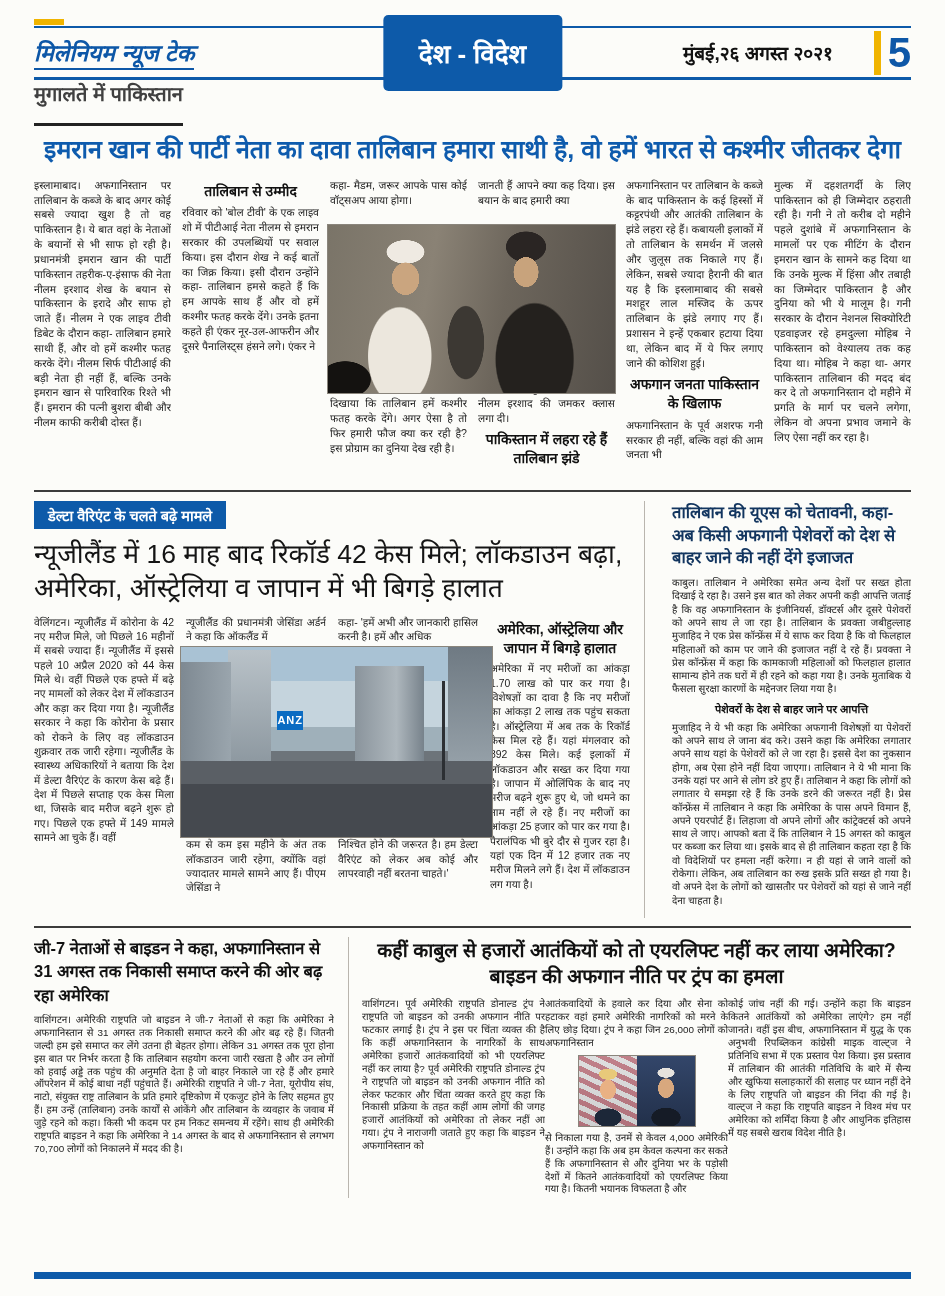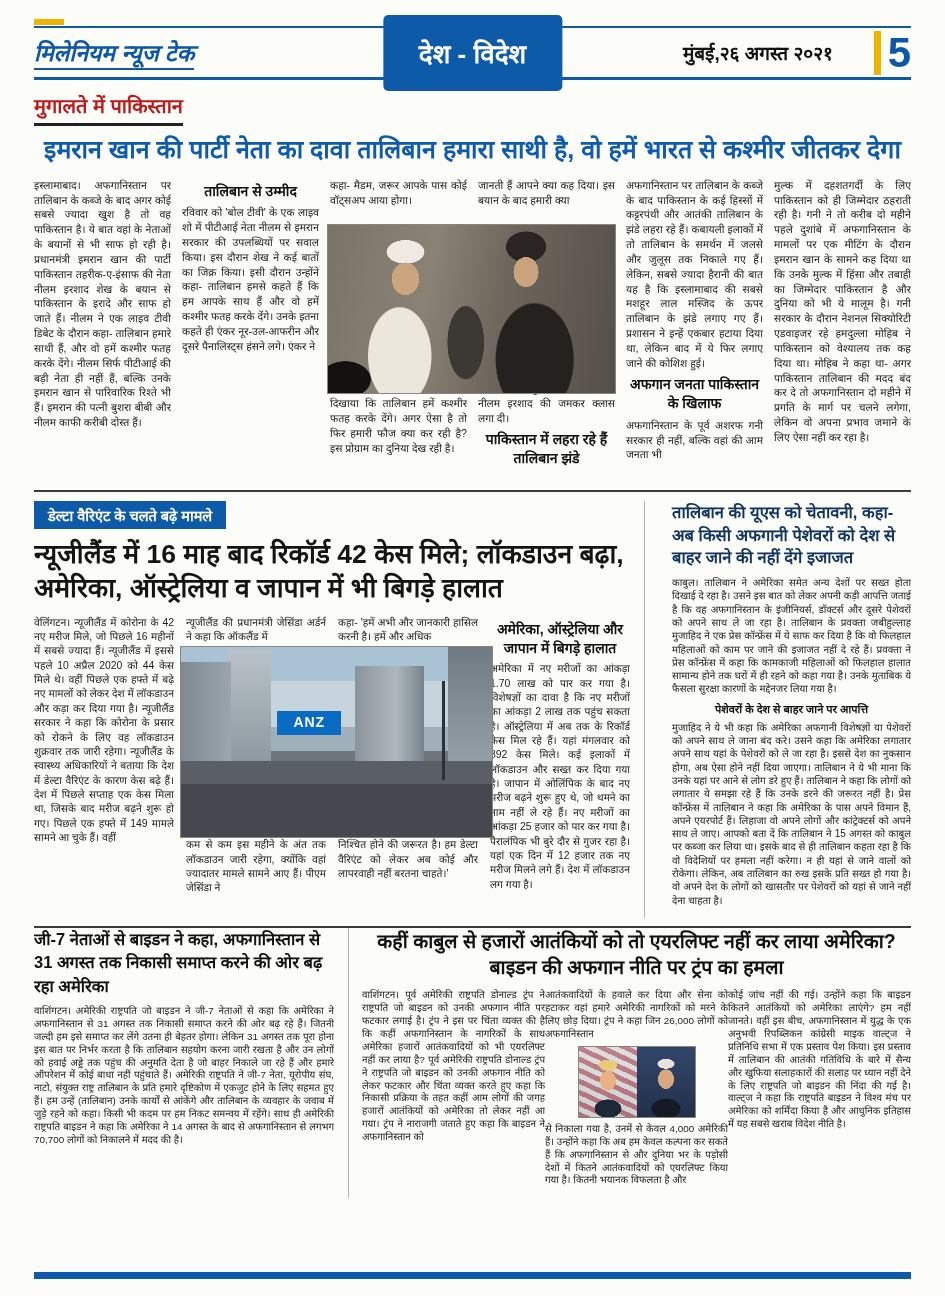--- a/index.html
+++ b/index.html
@@ -15,63 +15,63 @@
   .edition-date { margin-left:auto; margin-right:78px; font-size:19px; font-weight:700; color:#111; }
   .pagenum-wrap { position:absolute; right:0; top:0; bottom:0; display:flex; align-items:center; }
   .gold-bar { width:7px; height:44px; background:#f0b400; margin-right:7px; }
   .page-num { font-size:42px; font-weight:800; color:#0d57a7; line-height:1; }
 
   
   .subhead { font-weight:800; text-align:center; font-size:14px; margin:4px 0; color:#111; }
   .col { flex:1 1 0; overflow:hidden; }
 
   
-  .kicker1 { display:inline-block; font-size:20px; font-weight:800; color:#b91c1c; border-bottom:3px solid #222; padding-bottom:4px; margin-top:12px; }
+  .kicker1 { display:inline-block; font-size:20px; font-weight:800; color:#404040; border-bottom:3px solid #222; padding-bottom:16px; }
   .headline1 { font-size:25px; font-weight:800; color:#0e5bad; text-align:center; line-height:1.27; margin:8px 6px 12px 6px; }
   .a1-body { position:relative; display:flex; gap:11px; height:302px; overflow:hidden; font-size:10.6px; line-height:1.4; text-align:justify; }
   .spacer1 { height:174px; }
   .photo1 { position:absolute; left:33.4%; width:33%; top:46px; height:170px; border:1px solid #8a857c;
     background:
       radial-gradient(ellipse 22px 26px at 27% 32%, #caa57f 0 62%, transparent 63%),
       radial-gradient(ellipse 32px 20px at 27% 16%, #efeae2 0 58%, transparent 60%),
       radial-gradient(ellipse 52px 80px at 25% 78%, #ece7dd 0 60%, transparent 62%),
       radial-gradient(ellipse 20px 24px at 69% 28%, #c8a37c 0 62%, transparent 63%),
       radial-gradient(ellipse 34px 26px at 69% 13%, #2a2523 0 58%, transparent 60%),
       radial-gradient(ellipse 64px 92px at 72% 80%, #24211e 0 60%, transparent 62%),
       radial-gradient(ellipse 42px 30px at 6% 92%, #141210 0 60%, transparent 62%),
       radial-gradient(ellipse 30px 60px at 48% 70%, #3c3833 0 60%, transparent 62%),
       linear-gradient(100deg, #7a7468 0%, #8a8275 35%, #6d665c 60%, #544f49 100%);
   }
 
   
   .middle { display:flex; gap:14px; border-top:2px solid #3c3c3c; margin-top:10px; padding-top:9px; height:428px; overflow:hidden; }
   .article2 { width:596px; flex:none; }
   .kicker2 { display:inline-block; background:#0d5aa9; color:#fff; font-weight:800; font-size:14.5px; padding:4px 14px; }
-  .headline2 { font-size:26.5px; font-weight:700; color:#141414; line-height:1.3; margin:8px 0 10px 0; }
+  .headline2 { font-size:26.5px; font-weight:400; color:#141414; line-height:1.3; margin:8px 0 10px 0; }
   .a2-body { position:relative; display:flex; gap:12px; height:294px; overflow:hidden; font-size:10.4px; line-height:1.38; text-align:justify; }
   .spacer2 { height:194px; }
   .photo2 { position:absolute; left:24.5%; width:52.5%; top:30px; height:192px; border:1px solid #8a857c; overflow:hidden;
     background:linear-gradient(180deg,#a9c2d4 0 18%, #c5d4dd 18% 42%, #9fb0ba 42% 55%, #6d747a 55% 100%); }
   .p2-b1 { position:absolute; left:0; top:8%; width:16%; height:52%; background:linear-gradient(90deg,#7e8992,#9aa5ad); }
   .p2-b2 { position:absolute; left:15%; top:2%; width:14%; height:58%; background:linear-gradient(180deg,#b9c2c8,#8e99a1); }
   .p2-b3 { position:absolute; left:56%; top:10%; width:22%; height:50%; background:linear-gradient(90deg,#8a949c,#aeb7bd 60%,#77828b); }
   .p2-b4 { position:absolute; right:0; top:0; width:14%; height:62%; background:linear-gradient(180deg,#6f7a83,#95a0a8); }
   .p2-road { position:absolute; left:0; bottom:0; width:100%; height:40%;
     background:linear-gradient(180deg,#5a5f65 0 30%, #45494f 30% 100%),
     repeating-linear-gradient(90deg, rgba(255,255,255,.08) 0 6px, transparent 6px 26px); }
-  .anz-sign { position:absolute; left:31%; top:34%; background:#0a6bc2; color:#fff; font-weight:800; font-size:14px; padding:2px 16px; letter-spacing:1px; }
+  .anz-sign { position:absolute; left:31%; top:34%; background:#0a6bc2; color:#fff; font-weight:800; font-size:11px; padding:2px 0; letter-spacing:1px; }
   .p2-light { position:absolute; left:84%; top:18%; width:3px; height:52%; background:#2c2f33; }
 
   .article3 { flex:1 1 0; border-left:1px solid #b9b5ae; padding-left:27px; overflow:hidden; }
   .headline3 { font-size:16.5px; font-weight:800; color:#12355f; line-height:1.38; margin-bottom:7px; }
   .article3 p { font-size:10px; line-height:1.33; text-align:justify; color:#222; }
   .article3 .subhead { font-size:11px; margin:5px 0; }
 
   
-  .bottom { display:flex; gap:14px; border-top:2px solid #3c3c3c; margin-top:8px; height:272px; overflow:hidden; }
+  .bottom { display:flex; gap:14px; border-top:2px solid #3c3c3c; margin-top:8px; padding-top:9px; height:272px; overflow:hidden; }
   .article4 { width:300px; flex:none; overflow:hidden; }
   .headline4 { font-size:16.5px; font-weight:800; color:#111; line-height:1.42; margin-bottom:7px; }
   .article4 p { font-size:9.9px; line-height:1.3; text-align:justify; color:#222; }
   .article5 { flex:1 1 0; border-left:1px solid #b9b5ae; padding-left:13px; overflow:hidden; }
   .headline5 { font-size:19.5px; font-weight:800; color:#111; text-align:center; line-height:1.35; margin:0 8px 9px 8px; }
   .a5-body { display:flex; height:198px; overflow:hidden; font-size:9.9px; line-height:1.3; text-align:justify; color:#222; }
   .photo3 { width:118px; height:72px; margin:5px auto; border:1px solid #8a857c; display:flex; }
   .p3-left { flex:1;
     background:
       radial-gradient(ellipse 13px 16px at 50% 48%, #e9b184 0 60%, transparent 62%),

